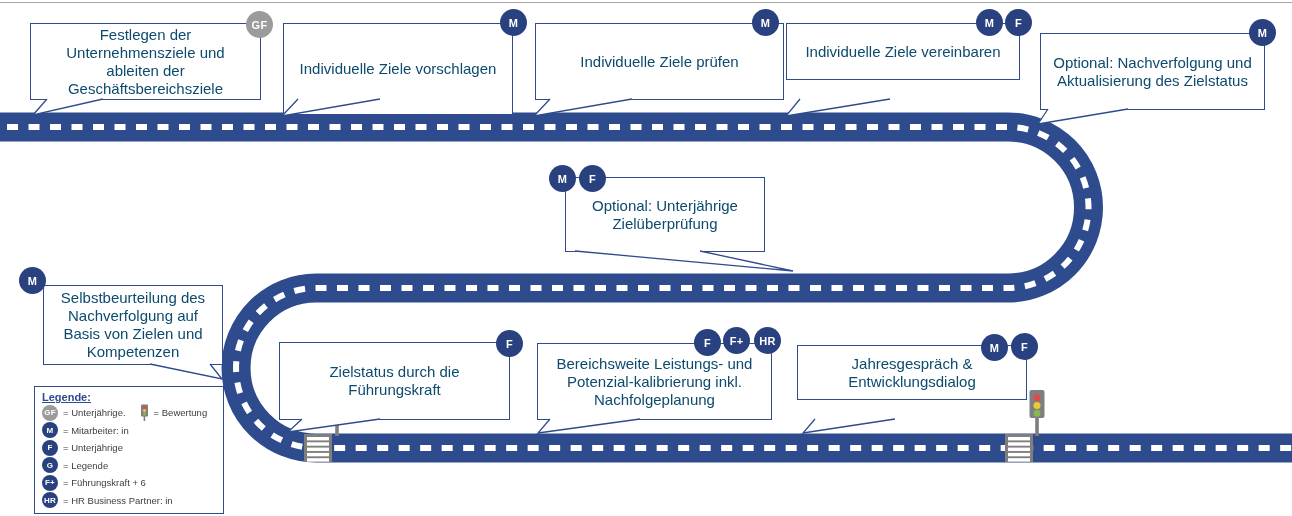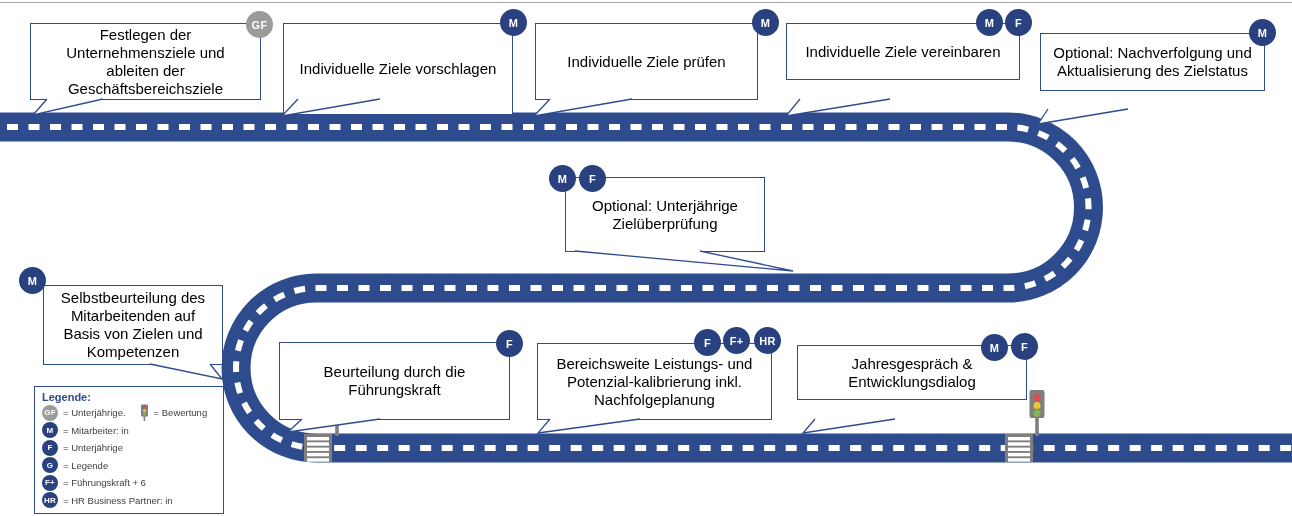--- a/index.html
+++ b/index.html
@@ -4,28 +4,28 @@
 <style>
   html,body{margin:0;padding:0;background:#fff;}
   .stage{position:relative;width:1292px;height:516px;background:#fff;overflow:hidden;
          font-family:"Liberation Sans",sans-serif;}
   .top-line{position:absolute;top:2px;left:0;width:1292px;height:1px;background:#a6a6a6;z-index:0;}
   svg.layer{position:absolute;left:0;top:0;}
   .road-layer{z-index:1;}
   .tail-layer{z-index:3;pointer-events:none;}
   .callout{position:absolute;background:#fff;border:1.6px solid #2e4b8e;box-sizing:border-box;
            display:flex;align-items:center;justify-content:center;text-align:center;
-           color:#000000;font-size:15px;line-height:1.2;padding:2px 7px;z-index:2;}
+           color:#0c4a6e;font-size:15px;line-height:1.2;padding:2px 7px;z-index:2;}
   .badge{position:absolute;width:27px;height:27px;border-radius:50%;background:#2a4180;
          color:#fff;font-weight:bold;font-size:11px;display:flex;align-items:center;
          justify-content:center;z-index:4;letter-spacing:.3px;}
   .badge.gray{background:#9b9b9b;}
   .legend{position:absolute;left:34px;top:386px;width:190px;height:128px;background:#fff;
           border:1.6px solid #2e4b8e;box-sizing:border-box;z-index:2;padding:4px 7px;}
-  .legend-title{color:#2e4b8e;font-size:11px;font-weight:bold;margin:0 0 2px 0;}
+  .legend-title{color:#2e4b8e;font-size:11px;font-weight:bold;text-decoration:underline;margin:0 0 2px 0;}
   .legend-row{display:flex;align-items:center;gap:5px;margin:2px 0;height:15.5px;
               font-size:9.5px;color:#3e3e3e;white-space:nowrap;}
   .lbadge{width:16px;height:16px;border-radius:50%;background:#2a4180;color:#fff;font-weight:bold;
           font-size:8px;display:flex;align-items:center;justify-content:center;flex:0 0 16px;letter-spacing:.2px;}
   .lbadge.gray{background:#9b9b9b;}
   .mini-light{display:inline-flex;margin-left:9px;}
 </style>
 </head>
 <body>
 
@@ -71,37 +71,37 @@
       <circle cx="1037" cy="413.3" r="3.5" fill="#83bb52"></circle>
     </g>
   </svg>
 
   <div class="callout" style="left:30px;top:23px;width:231px;height:77px;">
     <span>Festlegen der Unternehmensziele und ableiten der Geschäftsbereichsziele</span>
   </div>
   <div class="callout" style="left:283px;top:23px;width:230px;height:92px;">
     <span>Individuelle Ziele vorschlagen</span>
   </div>
-  <div class="callout" style="left:535px;top:23px;width:223px;height:77px;">
+  <div class="callout" style="left:535px;top:23px;width:249px;height:77px;">
     <span>Individuelle Ziele prüfen</span>
   </div>
   <div class="callout" style="left:786px;top:23px;width:234px;height:57px;">
     <span>Individuelle Ziele vereinbaren</span>
   </div>
-  <div class="callout" style="left:1040px;top:33px;width:225px;height:58px;">
+  <div class="callout" style="left:1040px;top:33px;width:225px;height:77px;">
     <span>Optional: Nachverfolgung und Aktualisierung des Zielstatus</span>
   </div>
   <div class="callout" style="left:565px;top:177px;width:200px;height:75px;">
     <span>Optional: Unterjährige Zielüberprüfung</span>
   </div>
   <div class="callout" style="left:43px;top:285px;width:180px;height:80px;">
-    <span>Selbstbeurteilung des Mitarbeitenden auf Basis von Zielen und Kompetenzen</span>
+    <span>Selbstbeurteilung des Nachverfolgung auf Basis von Zielen und Kompetenzen</span>
   </div>
   <div class="callout" style="left:279px;top:342px;width:231px;height:78px;">
-    <span>Beurteilung durch die Führungskraft</span>
+    <span>Zielstatus durch die Führungskraft</span>
   </div>
   <div class="callout" style="left:537px;top:343px;width:235px;height:77px;">
     <span>Bereichsweite Leistungs- und Potenzial-kalibrierung inkl. Nachfolgeplanung</span>
   </div>
   <div class="callout" style="left:797px;top:345px;width:230px;height:55px;">
     <span>Jahresgespräch &amp; Entwicklungsdialog</span>
   </div>
 
   <svg class="layer tail-layer" width="1292" height="516" viewBox="0 0 1292 516">
     <path d="M 47 99 L 33 115 L 103 99" fill="#fff" stroke="#2e4b8e" stroke-width="1.3"></path>

